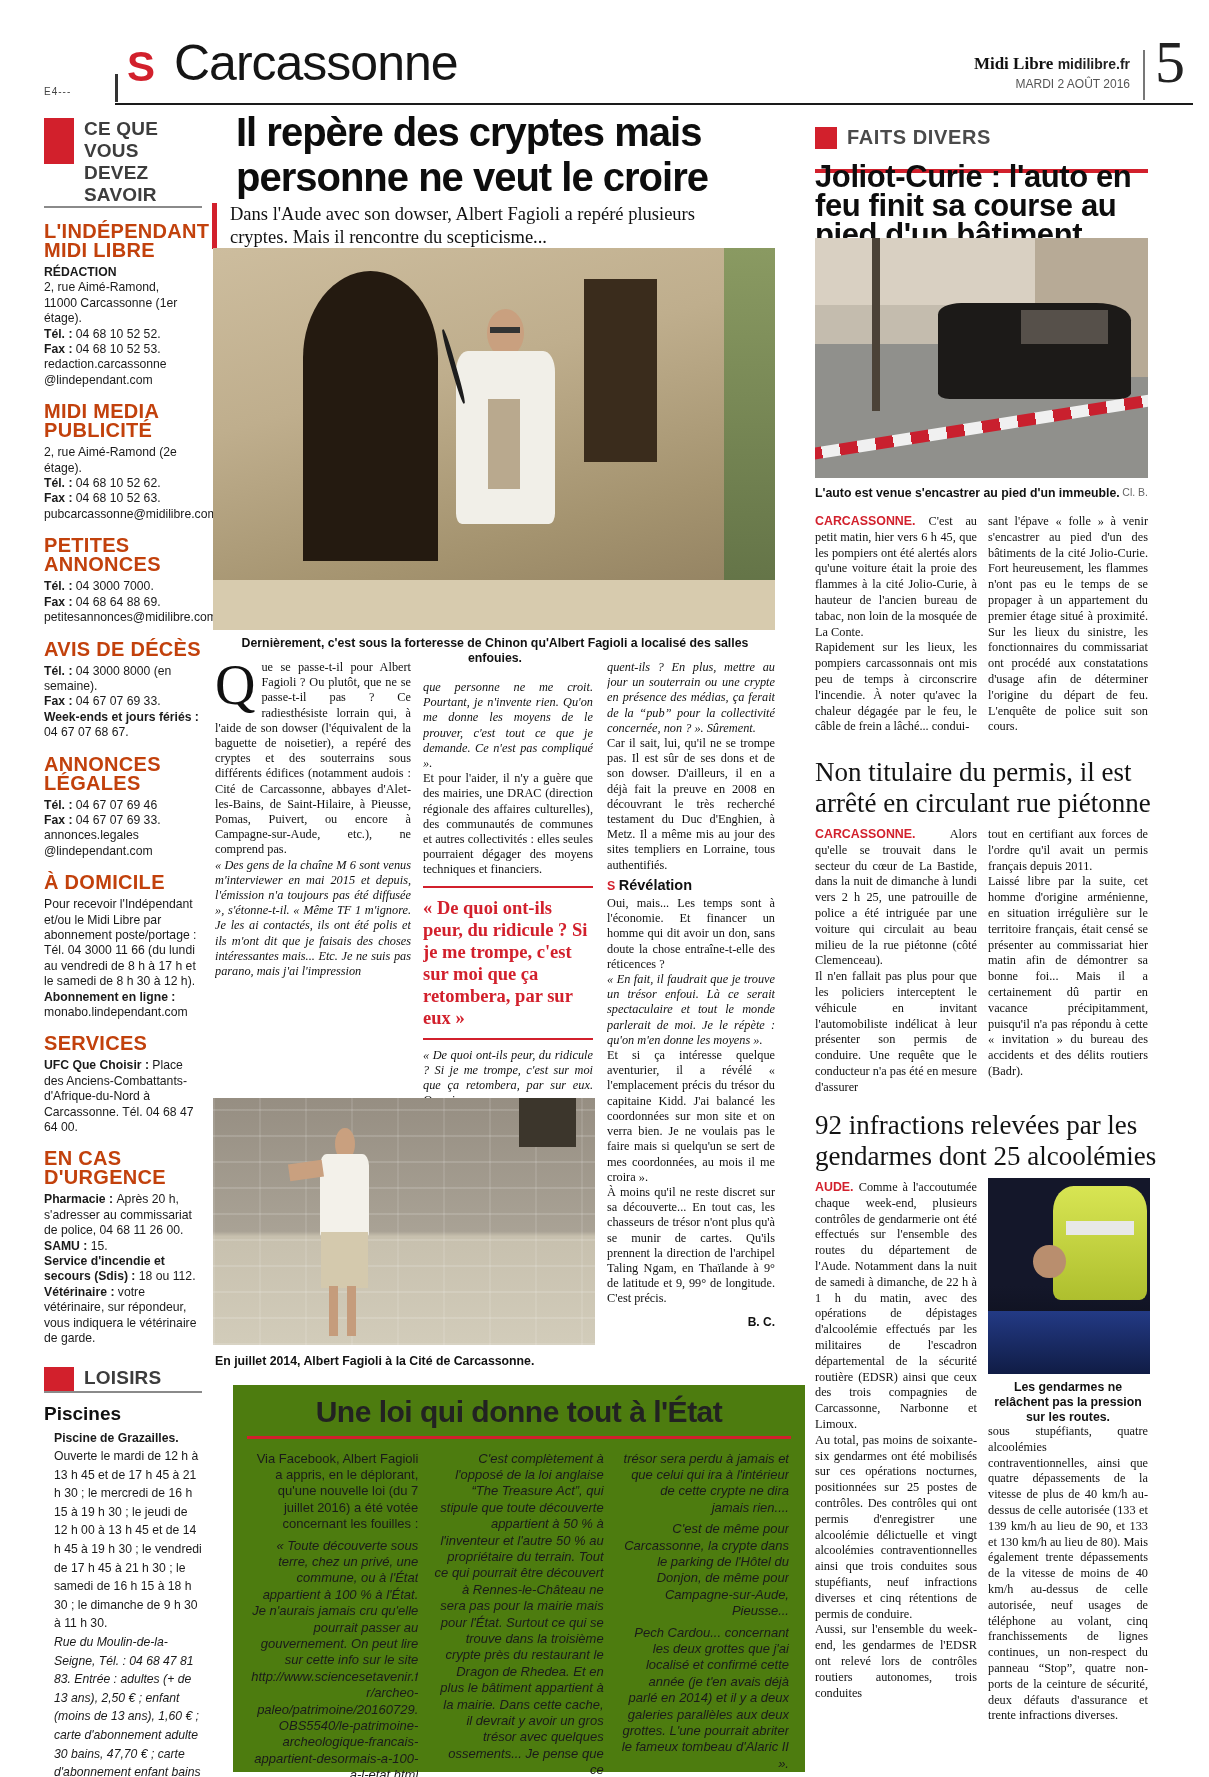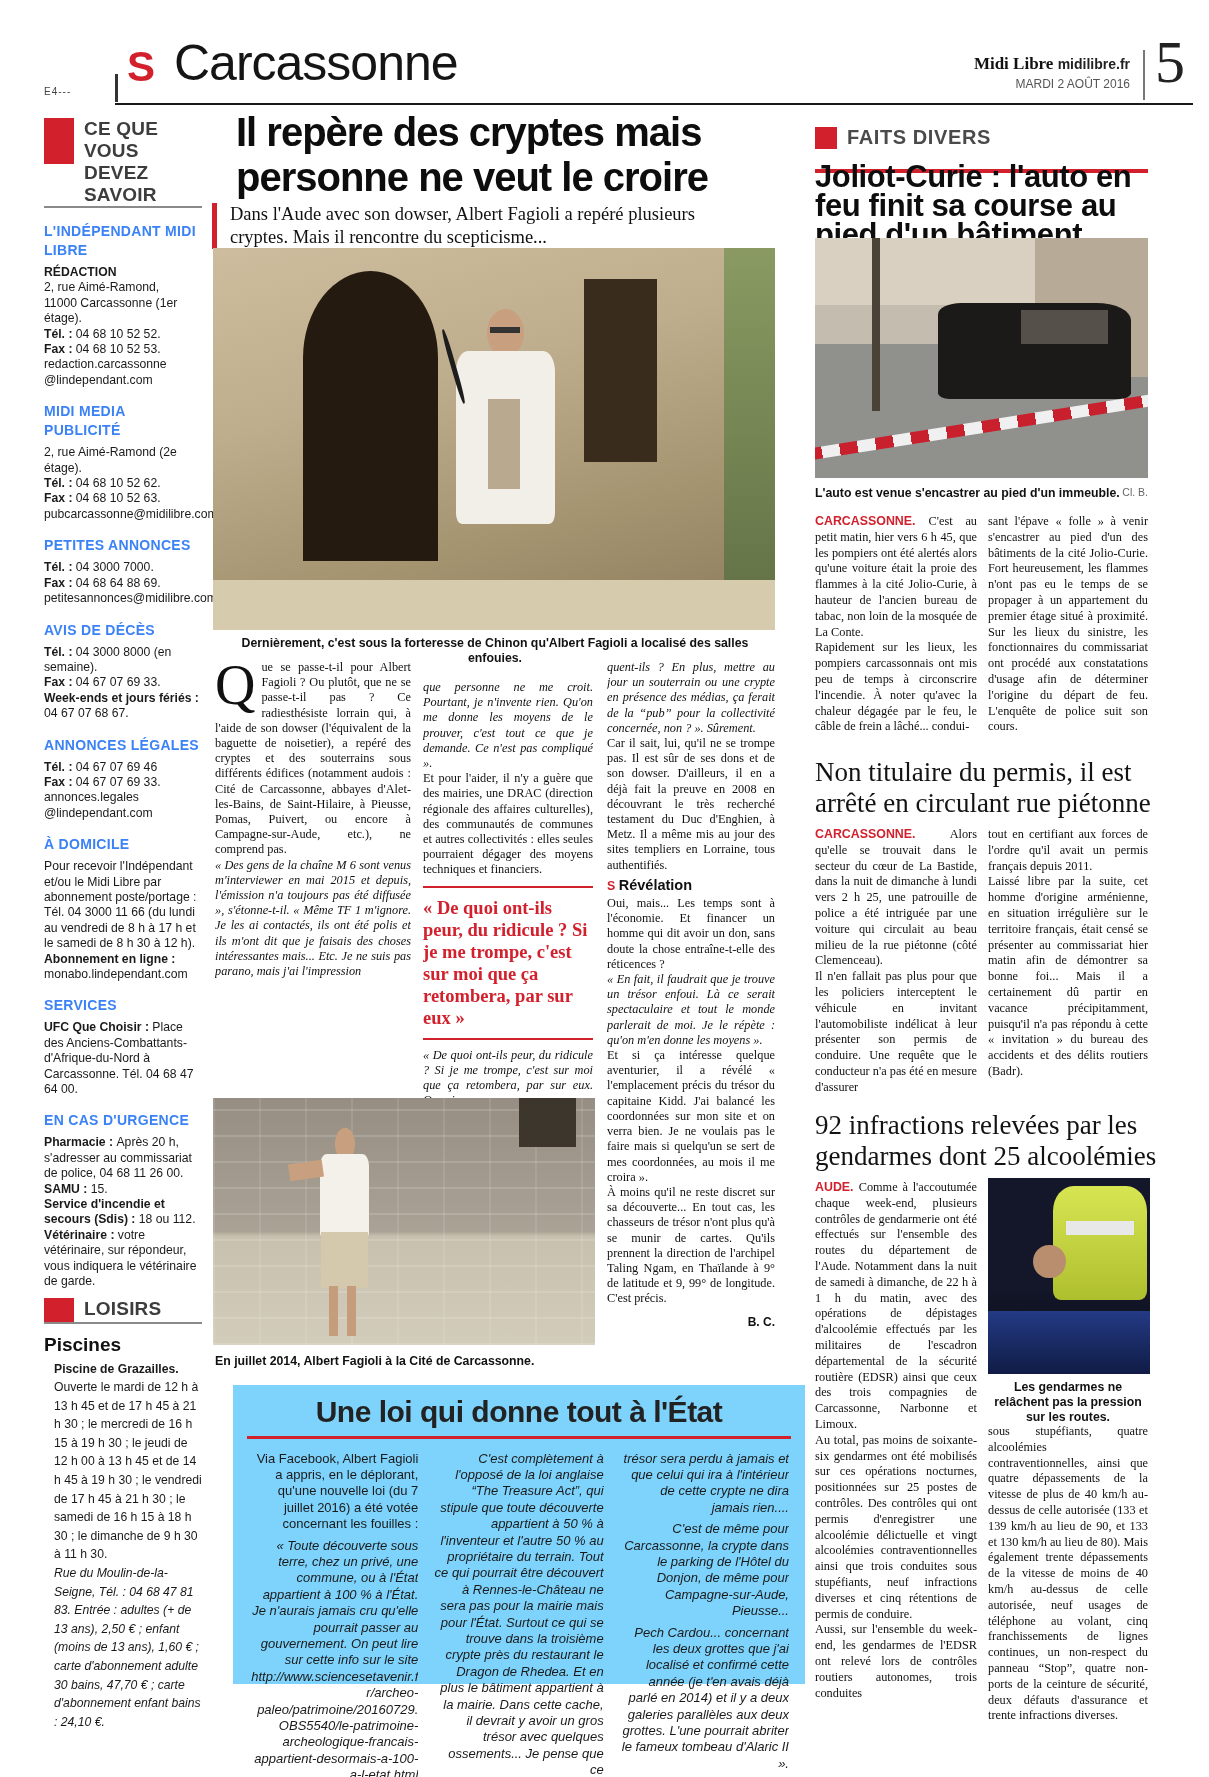--- a/index.html
+++ b/index.html
@@ -20,26 +20,26 @@
   .pageno{position:absolute;left:1155px;top:28px;font-family:"Liberation Serif",serif;font-size:60px;font-weight:400;color:#222;}
   .mast-rule{position:absolute;left:115px;top:103px;width:1078px;height:2px;background:#1a1a1a;}
 
   
   .sb{position:absolute;left:44px;top:118px;width:158px;}
   .sb-banner{display:flex;align-items:flex-start;border-bottom:2px solid #8a8a8a;padding-bottom:0;}
   .rb{background:var(--red);flex:none;margin-right:10px;}
   .rb-big{width:30px;height:46px;}
   .rb-small{width:30px;height:24px;}
   .sb-banner-label{font-weight:bold;font-size:19px;line-height:22px;color:#3d3d3d;letter-spacing:.2px;}
-  .sb-h{font-weight:bold;font-size:14px;line-height:19px;color:#3b82f6;margin:14px 0 5px;letter-spacing:.3px;}
+  .sb-h{font-weight:bold;font-size:20px;line-height:19px;color:#c2410c;margin:14px 0 5px;letter-spacing:.3px;}
   .sb-lines p{font-size:12.2px;line-height:15.4px;margin:0;color:#1a1a1a;}
   .sb-lines.roomy p{line-height:18.6px;padding-left:10px;}
   .sb-lines p strong{font-weight:bold;}
   .sb-lines p em{font-style:italic;margin-top:20px;}
-  .sb-loisirs{margin-top:8px;}
+  .sb-loisirs{margin-top:20px;}
   .sb-pisc-title{font-weight:bold;font-size:19px;margin:10px 0 4px;}
 
   
   .main-headline{position:absolute;left:236px;top:110px;width:490px;margin:0;
                  font-size:40px;line-height:45px;font-weight:bold;letter-spacing:-1px;color:#0d0d0d;}
   .standfirst{position:absolute;left:212px;top:203px;width:492px;padding-left:13px;border-left:5px solid var(--red);
               font-family:"Liberation Serif",serif;font-size:18.5px;line-height:23px;color:#111;}
   .photo{position:absolute;overflow:hidden;}
   .photo1{left:213px;top:248px;width:562px;height:382px;
           background:linear-gradient(165deg,#cdbd9e 0%,#bfae8d 35%,#a4936f 70%,#8c7b5c 100%);}
@@ -111,21 +111,21 @@
   .photo4{left:988px;top:1178px;width:162px;height:196px;background:linear-gradient(180deg,#14172a 0 55%,#080a12 100%);}
   .p4-vest{position:absolute;right:2%;top:4%;width:58%;height:58%;background:linear-gradient(180deg,#d8e553,#aebf2e);
            border-radius:22% 22% 8% 8%;}
   .p4-band{position:absolute;right:10%;top:22%;width:42%;height:7%;background:#e8e8e8;}
   .p4-head{position:absolute;left:28%;top:34%;width:20%;height:17%;background:#b98e6e;border-radius:50%;}
   .p4-car{position:absolute;left:0;bottom:0;width:100%;height:32%;background:linear-gradient(180deg,#233a85,#101c45);}
   .cap4{position:absolute;left:986px;top:1380px;width:164px;text-align:center;}
   .infra-col2{left:988px;top:1424px;width:160px;height:348px;}
 
   
-  .loi{position:absolute;left:233px;top:1385px;width:572px;height:299px;background:#7dd3fc;}
+  .loi{position:absolute;left:233px;top:1385px;width:572px;height:387px;background:#4d7c0f;}
   .loi-title{text-align:center;font-weight:bold;font-size:30px;letter-spacing:-.5px;color:#222;margin:10px 12px 7px;}
   .loi-rule{height:2.5px;background:var(--red);margin:0 14px;}
   .loi-cols{display:flex;gap:16px;padding:12px 16px 0;}
   .loi-col{flex:1;font-size:13px;line-height:16.4px;color:#1a1a1a;overflow:hidden;}
   .loi-col p{margin:0 0 5px;word-wrap:break-word;text-align:right;}
   .loi-col p em{font-style:italic;}
 </style>
 </head>
 <body>
 

